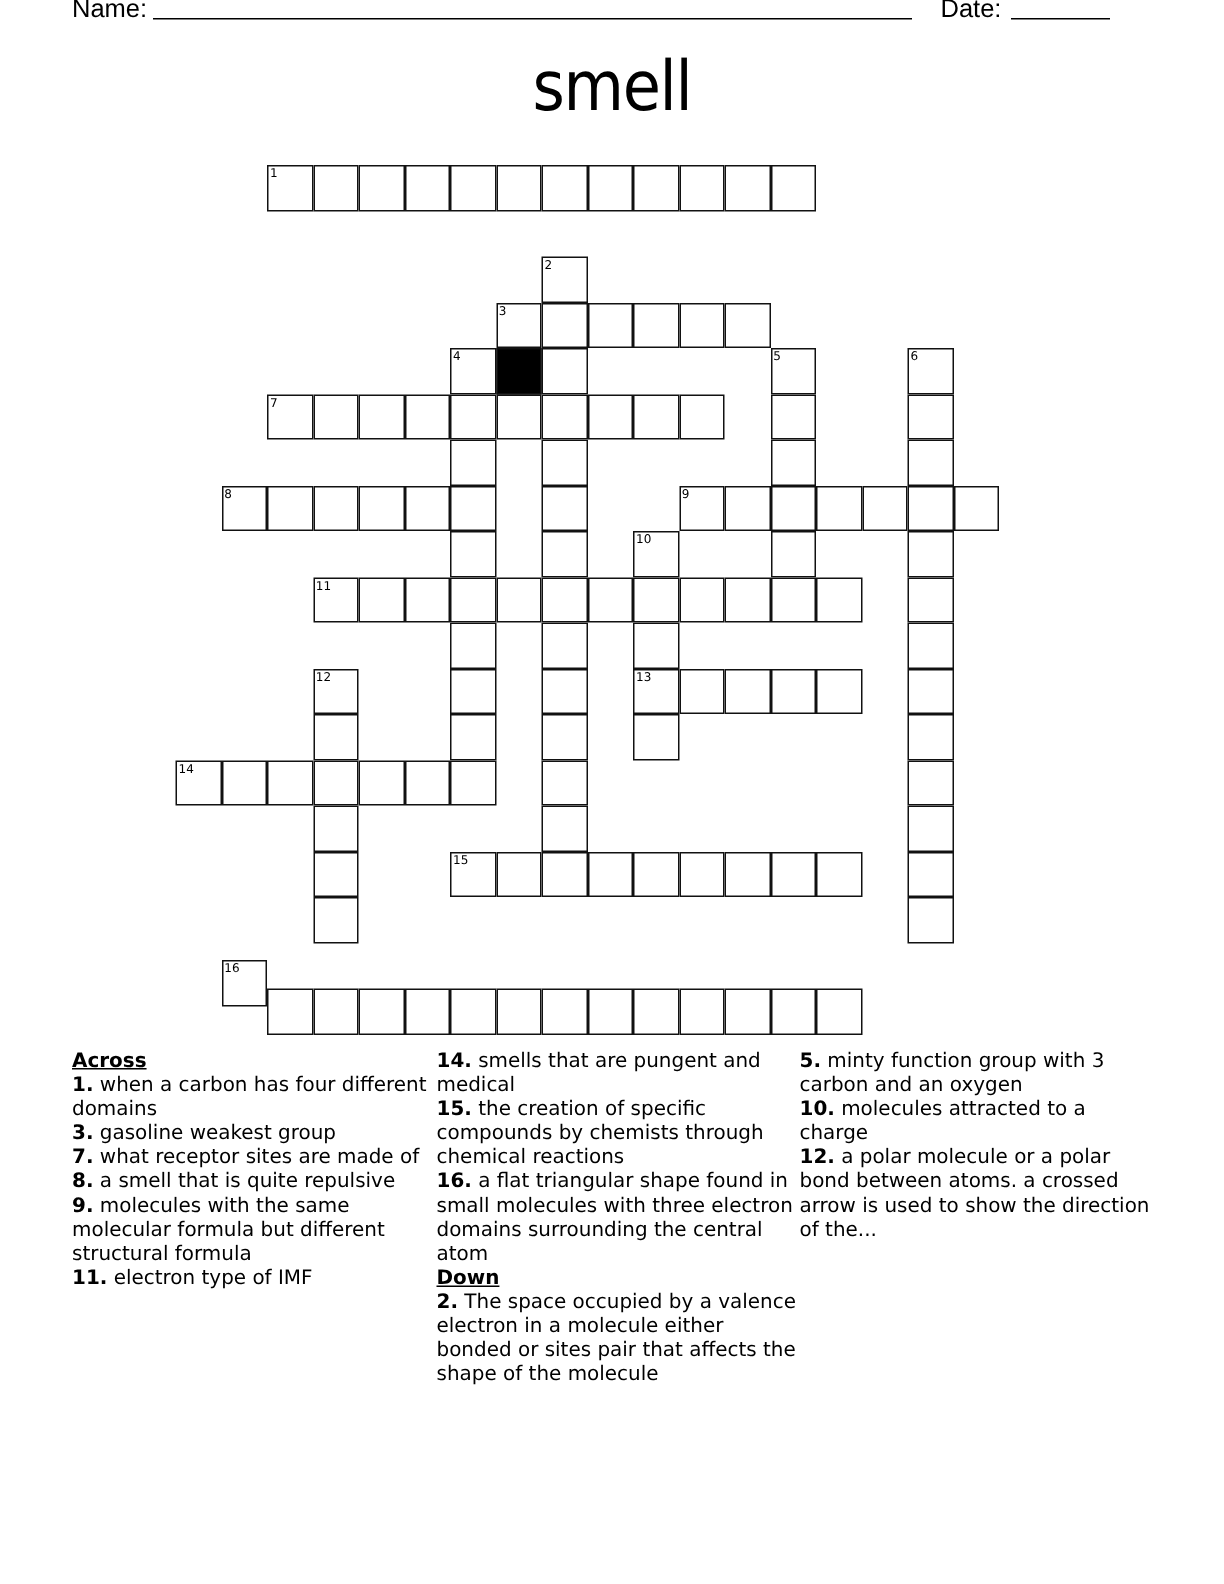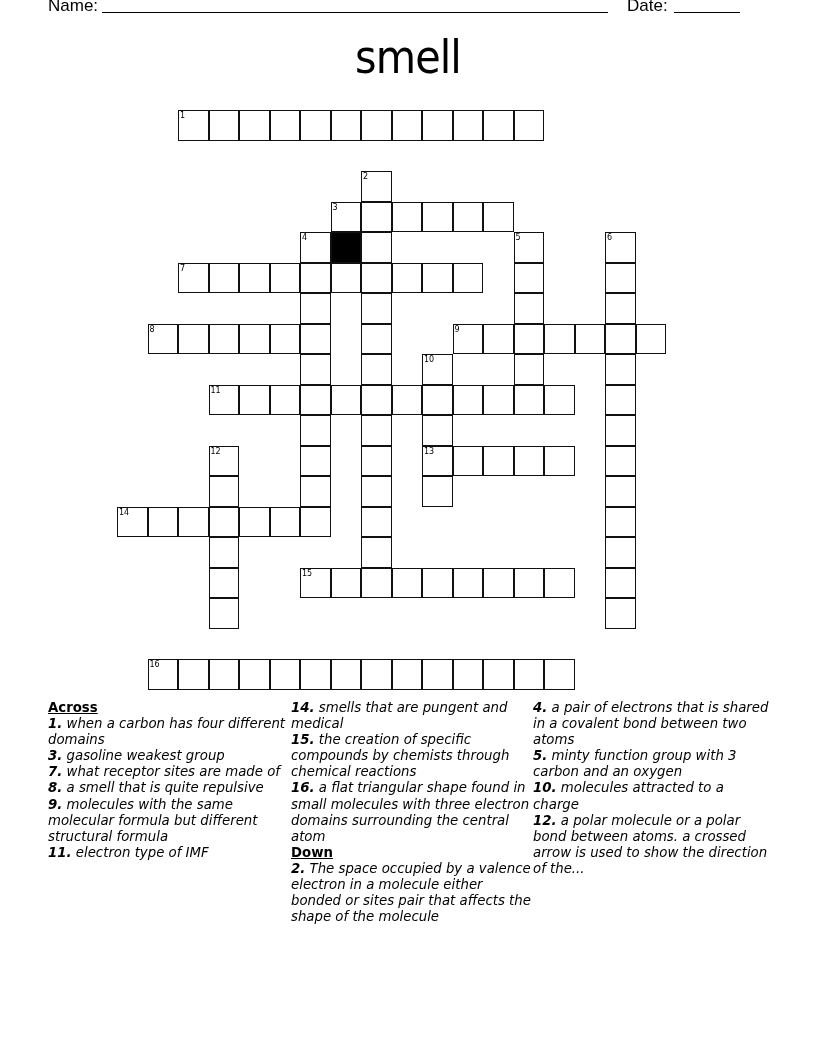--- a/index.html
+++ b/index.html
@@ -17,21 +17,21 @@
     border: 1.5px solid #111; background: #fff; }
   .cell.block { background: #000; }
   .cell .num { position: absolute; left: 1px; top: 0px; font-family: "DejaVu Sans", sans-serif;
     font-size: 8px; line-height: 9px; color: #000; }
   .clues { position: absolute; top: 700px; font-family: "DejaVu Sans", sans-serif;
     font-size: 13.3px; line-height: 16.1px; }
   .col1 { left: 48px; width: 240px; }
   .col2 { left: 291px; width: 242px; }
   .col3 { left: 533px; width: 240px; }
   .heading { font-weight: bold; text-decoration: underline; display: block; }
-  .clue { display: block; font-style: italic; }
+  .clue { display: block; }
   .clue b { font-weight: bold; }
 </style>
 </head>
 <body>
 
 <div class="header-row">
   <span class="name-label">Name:</span>
   <div class="name-line"></div>
   <span class="date-label">Date:</span>
   <div class="date-line"></div>
@@ -177,21 +177,21 @@
     <div class="cell" style="left: 300px; top: 567.5px;">
       <span class="num">15</span>
     </div>
     <div class="cell" style="left: 330.5px; top: 567.5px;"></div>
     <div class="cell" style="left: 391.5px; top: 567.5px;"></div>
     <div class="cell" style="left: 422px; top: 567.5px;"></div>
     <div class="cell" style="left: 452.5px; top: 567.5px;"></div>
     <div class="cell" style="left: 483px; top: 567.5px;"></div>
     <div class="cell" style="left: 513.5px; top: 567.5px;"></div>
     <div class="cell" style="left: 544px; top: 567.5px;"></div>
-    <div class="cell" style="left: 147.5px; top: 659px;">
+    <div class="cell" style="left: 147.5px; top: 640px;">
       <span class="num">16</span>
     </div>
     <div class="cell" style="left: 178px; top: 659px;"></div>
     <div class="cell" style="left: 208.5px; top: 659px;"></div>
     <div class="cell" style="left: 239px; top: 659px;"></div>
     <div class="cell" style="left: 269.5px; top: 659px;"></div>
     <div class="cell" style="left: 300px; top: 659px;"></div>
     <div class="cell" style="left: 330.5px; top: 659px;"></div>
     <div class="cell" style="left: 361px; top: 659px;"></div>
     <div class="cell" style="left: 391.5px; top: 659px;"></div>
@@ -215,17 +215,16 @@
 
 <div class="clues col2">
   <span class="clue"><b>14.</b> <span>smells that are pungent and medical</span></span>
   <span class="clue"><b>15.</b> <span>the creation of specific compounds by chemists through chemical reactions</span></span>
   <span class="clue"><b>16.</b> <span>a flat triangular shape found in small molecules with three electron domains surrounding the central atom</span></span>
   <span class="heading">Down</span>
   <span class="clue"><b>2.</b> <span>The space occupied by a valence electron in a molecule either bonded or sites pair that affects the shape of the molecule</span></span>
 </div>
 
 <div class="clues col3">
-  <span class="clue"><b>4.</b> <span>a pair of electrons that is shared in a covalent bond between two atoms</span></span>
   <span class="clue"><b>5.</b> <span>minty function group with 3 carbon and an oxygen</span></span>
   <span class="clue"><b>10.</b> <span>molecules attracted to a charge</span></span>
   <span class="clue"><b>12.</b> <span>a polar molecule or a polar bond between atoms. a crossed arrow is used to show the direction of the...</span></span>
 </div>
 
 </body></html>

